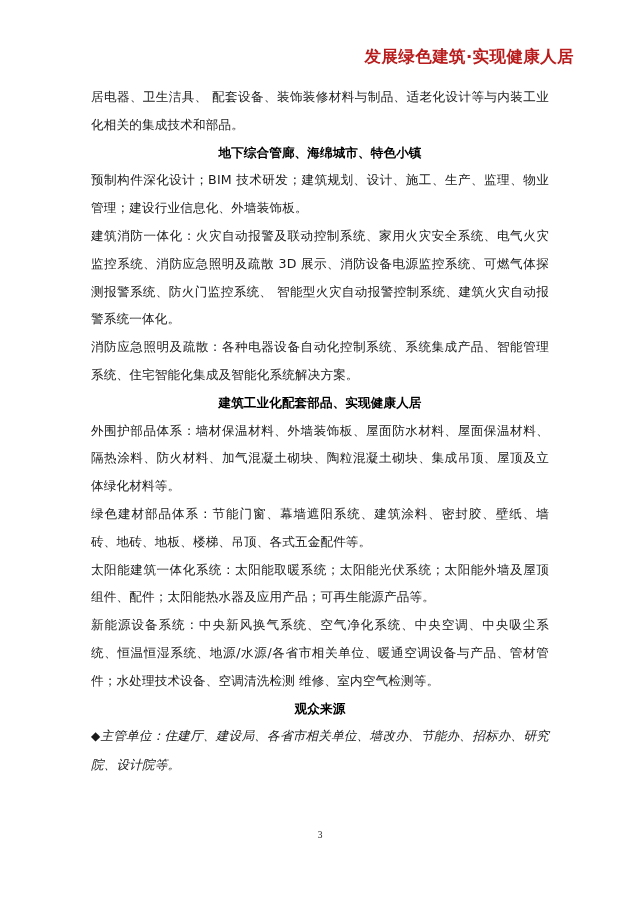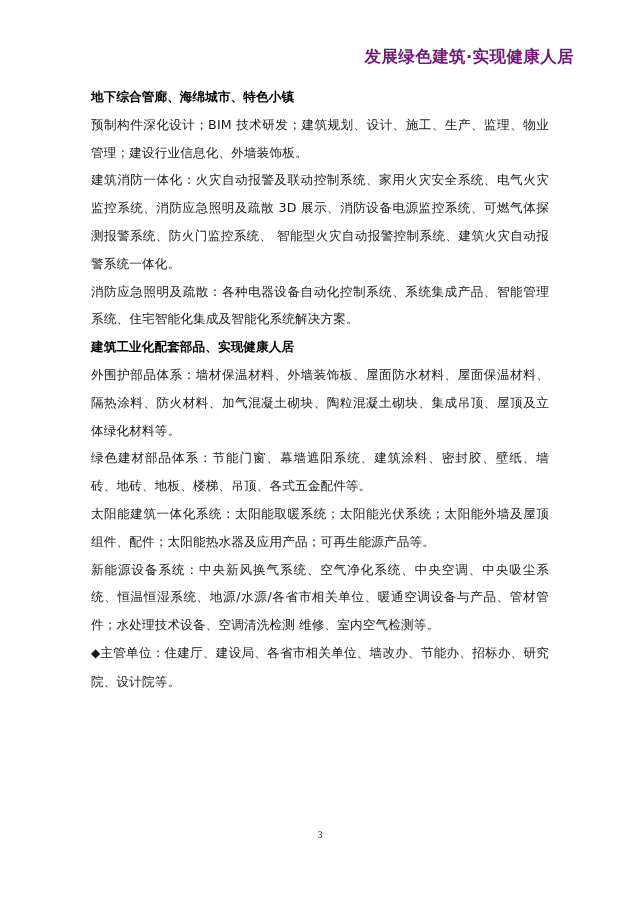--- a/index.html
+++ b/index.html
@@ -52,26 +52,27 @@
     margin: 0;
     text-align: justify;
     text-justify: inter-ideograph;
     letter-spacing: 0.15px;
     word-break: break-all;
   }
 
   .heading {
     font-weight: bold;
     color: #000000;
-    text-align: left;
+    text-align: center;
     letter-spacing: 0.1px;
   }
 
   .bullet {
     text-align: justify;
+    font-style: italic;
   }
   .bullet .bullet-mark {
     font-size: 12px;
   }
 
   
   .page-number {
     position: absolute;
     top: 830px;
     left: 0;
@@ -81,31 +82,33 @@
     color: #222222;
     font-family: "Liberation Serif", "DejaVu Serif", serif;
   }
 </style>
 </head>
 <body>
 
 <div class="page">
 
   <div class="doc-header">
-    <span class="header-title" style="color: #701a75;">发展绿色建筑·实现健康人居</span>
+    <span class="header-title" style="color: #b91c1c;">发展绿色建筑·实现健康人居</span>
   </div>
 
   <div class="doc-body">
+      <p class="para">居电器、卫生洁具、 配套设备、装饰装修材料与制品、适老化设计等与内装工业化相关的集成技术和部品。</p>
       <p class="heading">地下综合管廊、海绵城市、特色小镇</p>
       <p class="para">预制构件深化设计；BIM 技术研发；建筑规划、设计、施工、生产、监理、物业管理；建设行业信息化、外墙装饰板。</p>
       <p class="para">建筑消防一体化：火灾自动报警及联动控制系统、家用火灾安全系统、电气火灾监控系统、消防应急照明及疏散 3D 展示、消防设备电源监控系统、可燃气体探测报警系统、防火门监控系统、 智能型火灾自动报警控制系统、建筑火灾自动报警系统一体化。</p>
       <p class="para">消防应急照明及疏散：各种电器设备自动化控制系统、系统集成产品、智能管理系统、住宅智能化集成及智能化系统解决方案。</p>
       <p class="heading">建筑工业化配套部品、实现健康人居</p>
       <p class="para">外围护部品体系：墙材保温材料、外墙装饰板、屋面防水材料、屋面保温材料、隔热涂料、防火材料、加气混凝土砌块、陶粒混凝土砌块、集成吊顶、屋顶及立体绿化材料等。</p>
       <p class="para">绿色建材部品体系：节能门窗、幕墙遮阳系统、建筑涂料、密封胶、壁纸、墙砖、地砖、地板、楼梯、吊顶、各式五金配件等。</p>
       <p class="para">太阳能建筑一体化系统：太阳能取暖系统；太阳能光伏系统；太阳能外墙及屋顶组件、配件；太阳能热水器及应用产品；可再生能源产品等。</p>
       <p class="para">新能源设备系统：中央新风换气系统、空气净化系统、中央空调、中央吸尘系统、恒温恒湿系统、地源/水源/各省市相关单位、暖通空调设备与产品、管材管件；水处理技术设备、空调清洗检测 维修、室内空气检测等。</p>
+      <p class="heading">观众来源</p>
       <p class="bullet"><span class="bullet-mark">◆</span><span>主管单位：住建厅、建设局、各省市相关单位、墙改办、节能办、招标办、研究院、设计院等。</span></p>
     </div>
 
   <div class="page-number">3</div>
 
 </div>
 
 </body></html>

